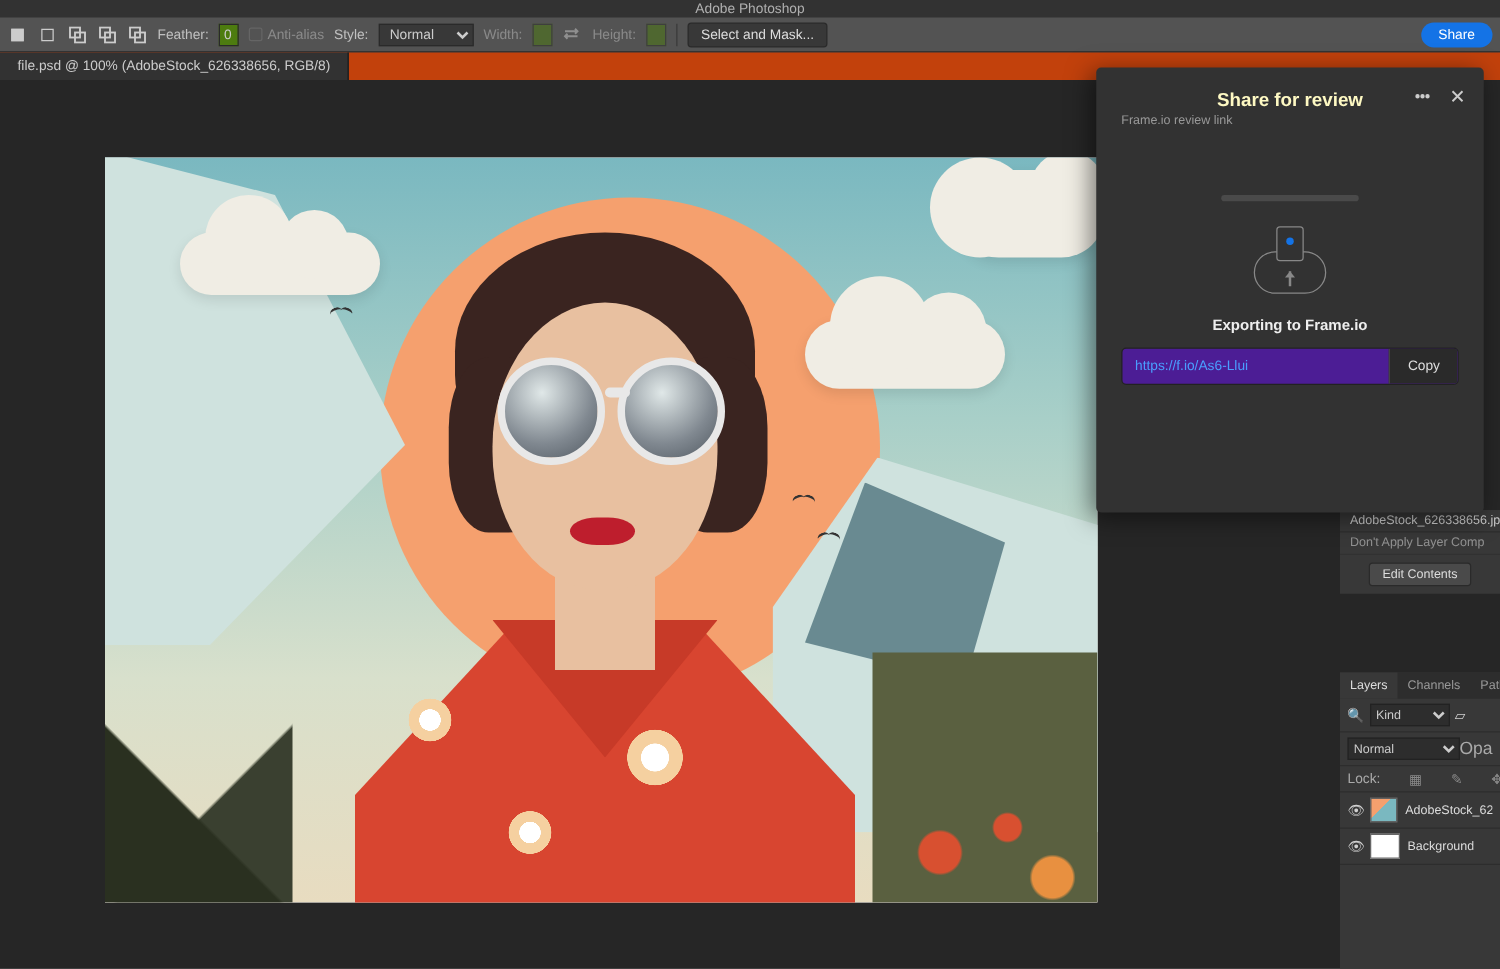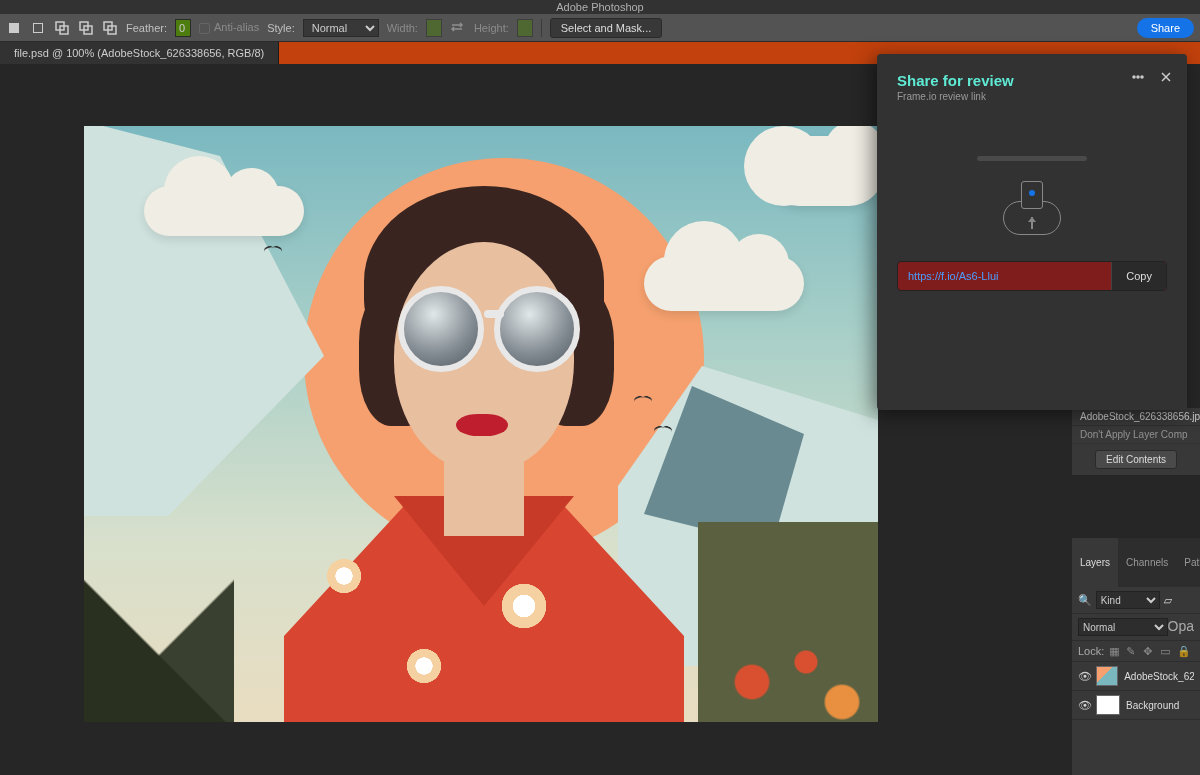--- a/index.html
+++ b/index.html
@@ -65,52 +65,52 @@
 .bird::before{left:0;transform:rotate(-20deg);} .bird::after{right:0;transform:rotate(20deg);}
 .b1{left:180px;top:120px;} .b2{left:550px;top:270px;} .b3{left:570px;top:300px;}
 
 
 .rpanel { position:absolute; right:0; top:408px; width:128px; background:#383838; color:#ccc; font-size:10px; }
 .rpanel .row{ padding:3px 8px; border-bottom:1px solid #2d2d2d; display:flex; align-items:center; }
 .rpanel .btn{ margin:6px auto; background:#4a4a4a; border:1px solid #2a2a2a; padding:3px 10px; border-radius:3px; color:#ddd; display:block; font-size:10px;}
 
 .layers { position:absolute; right:0; bottom:0; width:128px; top:538px; background:#383838; display:flex; flex-direction:column; }
 .layers .tabs { display:flex; background:#2d2d2d; }
-.layers .tabs .t { padding:19px 8px; font-size:10px; color:#999; }
+.layers .tabs .t { padding:5px 8px; font-size:10px; color:#999; }
 .layers .tabs .t.active { background:#383838; color:#ddd; }
 .layers .controls { padding:4px 6px; display:flex; gap:4px; align-items:center; border-bottom:1px solid #2d2d2d;}
 .layers .controls select{ background:#2d2d2d; border:1px solid #222; color:#ccc; font-size:10px; height:18px; flex:0 0 auto;}
 .kind{ width:64px; }
 .layers .blend{ padding:4px 6px; display:flex; border-bottom:1px solid #2d2d2d;}
 .layers .blend select{ width:90px; background:#2d2d2d; border:1px solid #222; color:#ccc; font-size:10px; height:18px;}
-.layers .lock{ padding:4px 6px; display:flex; gap:5px; align-items:center; border-bottom:1px solid #2d2d2d; color:#aaa;}
+.layers .lock{ padding:4px 6px; display:flex; gap:23px; align-items:center; border-bottom:1px solid #2d2d2d; color:#aaa;}
 .layers .lock .li{width:12px;height:12px;opacity:.7;}
 .layer-row{ display:flex; align-items:center; padding:4px 6px; gap:6px; border-bottom:1px solid #2d2d2d;}
 .layer-row .eye{width:12px;height:12px;}
 .layer-row .thumb{width:24px;height:20px;border:1px solid #666;background:#fff;}
 .layer-row .thumb.img{background:linear-gradient(135deg,#f5a06e 40%,#7ab8c0 41%);}
 .layer-row .name{font-size:10px;color:#ddd;white-space:nowrap;overflow:hidden;}
 
 
 .share-panel { position:absolute; right:13px; top:54px; width:310px; height:356px; background:#323232; box-shadow:-4px 4px 20px rgba(0,0,0,.5); border-radius:4px; padding:18px 20px; }
-.share-panel h2{ color:#5eead4; font-size:15px; font-weight:600; }
+.share-panel h2{ color:#fef9c3; font-size:15px; font-weight:600;text-align:center; }
 .share-panel .sub{ color:#999; font-size:10px; margin-top:2px; }
 .share-panel .top-icons{ position:absolute; right:14px; top:16px; display:flex; gap:14px; }
 .share-panel .top-icons .i{ width:14px; height:14px; cursor:pointer; }
 .progress{ width:110px; height:5px; background:#4a4a4a; border-radius:3px; margin:54px auto 0; }
 .cloud-icon{ width:58px; height:54px; margin:20px auto 0; position:relative; }
 .cloud-icon .cl{ width:58px; height:34px; border:1.5px solid #888; border-radius:18px; position:absolute; bottom:0; }
 .cloud-icon .pg{ width:22px; height:28px; border:1.5px solid #888; border-radius:3px 3px 3px 3px; position:absolute; left:18px; top:0; background:#323232;}
 .cloud-icon .pg::after{content:"";position:absolute;left:7px;top:8px;width:6px;height:6px;border-radius:50%;background:#1473e6;}
 .cloud-icon .arr{ position:absolute; left:25px; bottom:4px; width:8px; height:14px;}
 .cloud-icon .arr::before{content:"";position:absolute;left:3px;top:0;width:2px;height:12px;background:#888;}
 .cloud-icon .arr::after{content:"";position:absolute;left:0;top:0;border-left:4px solid transparent;border-right:4px solid transparent;border-bottom:5px solid #888;}
 .share-panel h3{ text-align:center; color:#eee; font-size:12px; font-weight:600; margin-top:18px;}
 .share-panel .msg{ text-align:center; color:#bbb; font-size:11px; margin-top:6px; }
-.link-row{ display:flex; margin-top:26px; background:#7f1d1d; border:1px solid #222; border-radius:4px; overflow:hidden; height:30px;}
+.link-row{ display:flex; margin-top:11px; background:#4c1d95; border:1px solid #222; border-radius:4px; overflow:hidden; height:30px;}
 .link-row .url{ flex:1; color:#4a9eff; font-size:11px; padding:0 10px; display:flex; align-items:center;}
 .link-row .copy{ background:#2a2a2a; color:#ddd; border:none; border-left:1px solid #444; padding:0 14px; font-size:11px;}
 
 
 svg { stroke:#ccc; fill:none; stroke-width:1.5; }
 </style>
 </head>
 <body>
 
 <div class="titlebar">Adobe Photoshop</div>
@@ -251,17 +251,18 @@
         </svg></span>
   </div>
   <h2>Share for review</h2>
   <div class="sub">Frame.io review link</div>
   <div class="progress"></div>
   <div class="cloud-icon">
     <div class="cl"></div>
       <div class="pg"></div>
       <div class="arr"></div>
   </div>
+  <h3>Exporting to Frame.io</h3>
   <div class="link-row">
     <div class="url">https://f.io/As6-Llui</div>
     <button class="copy">Copy</button>
   </div>
 </div>
 
 </body></html>

